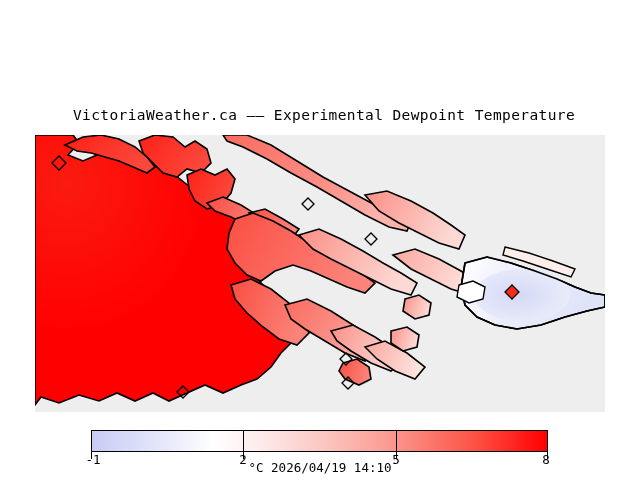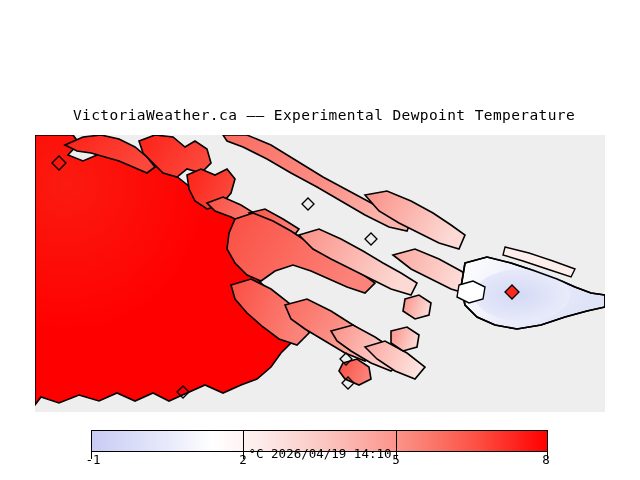--- a/index.html
+++ b/index.html
@@ -27,21 +27,21 @@
   .cb-tickline{
     position:absolute; top:430px; width:0; height:29px;
     border-left:1.5px solid #000;
   }
   .cb-tick-label{
     position:absolute; top:452px; font-size:12.5px; color:#000;
     font-family:"DejaVu Sans Mono",monospace; transform:translateX(-50%);
     white-space:nowrap;
   }
   #cb-caption{
-    position:absolute; left:0; top:446px; width:640px; text-align:center;
+    position:absolute; left:0; top:460px; width:640px; text-align:center;
     font-size:12.5px; color:#000; font-family:"DejaVu Sans Mono",monospace;
     white-space:nowrap;
   }
 </style>
 </head>
 <body>
 
 <div id="title">VictoriaWeather.ca —— Experimental Dewpoint Temperature</div>
 
 <div id="map-panel">

